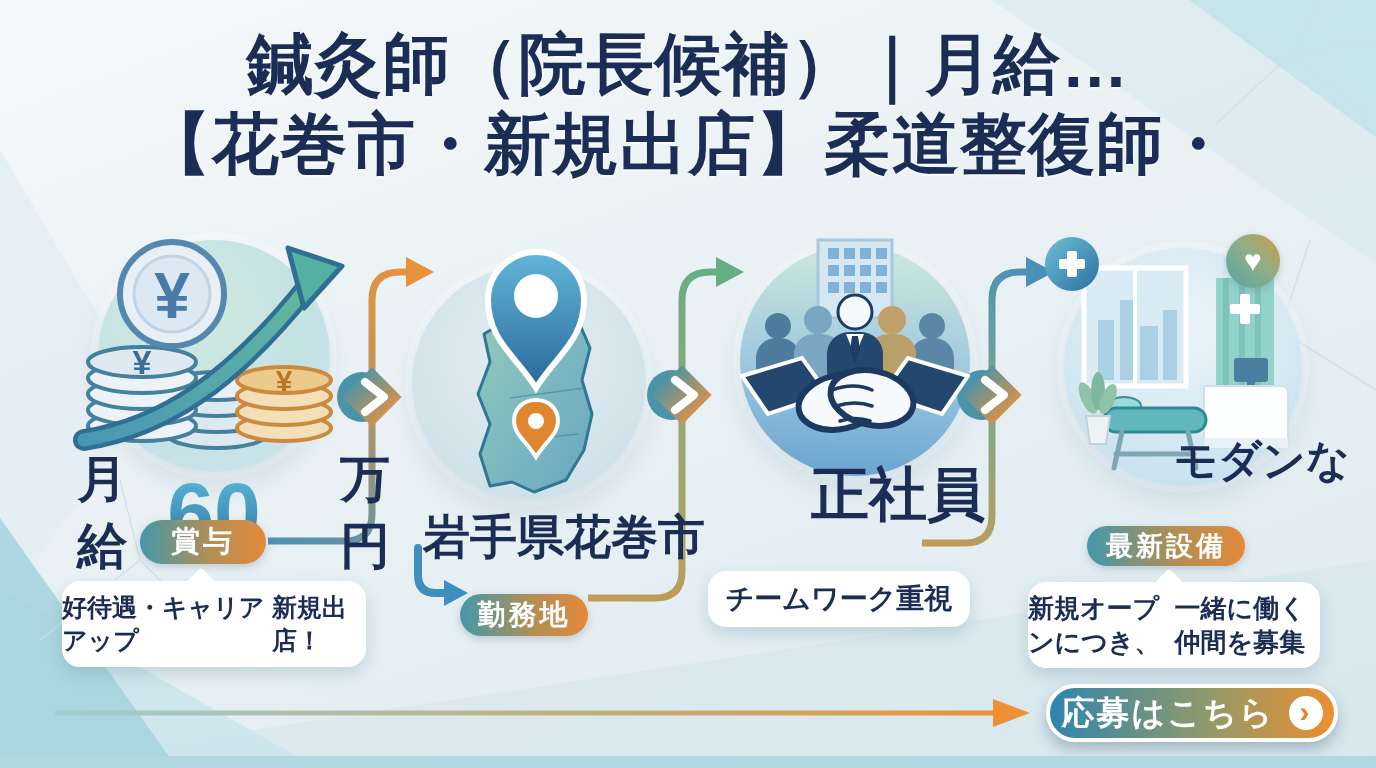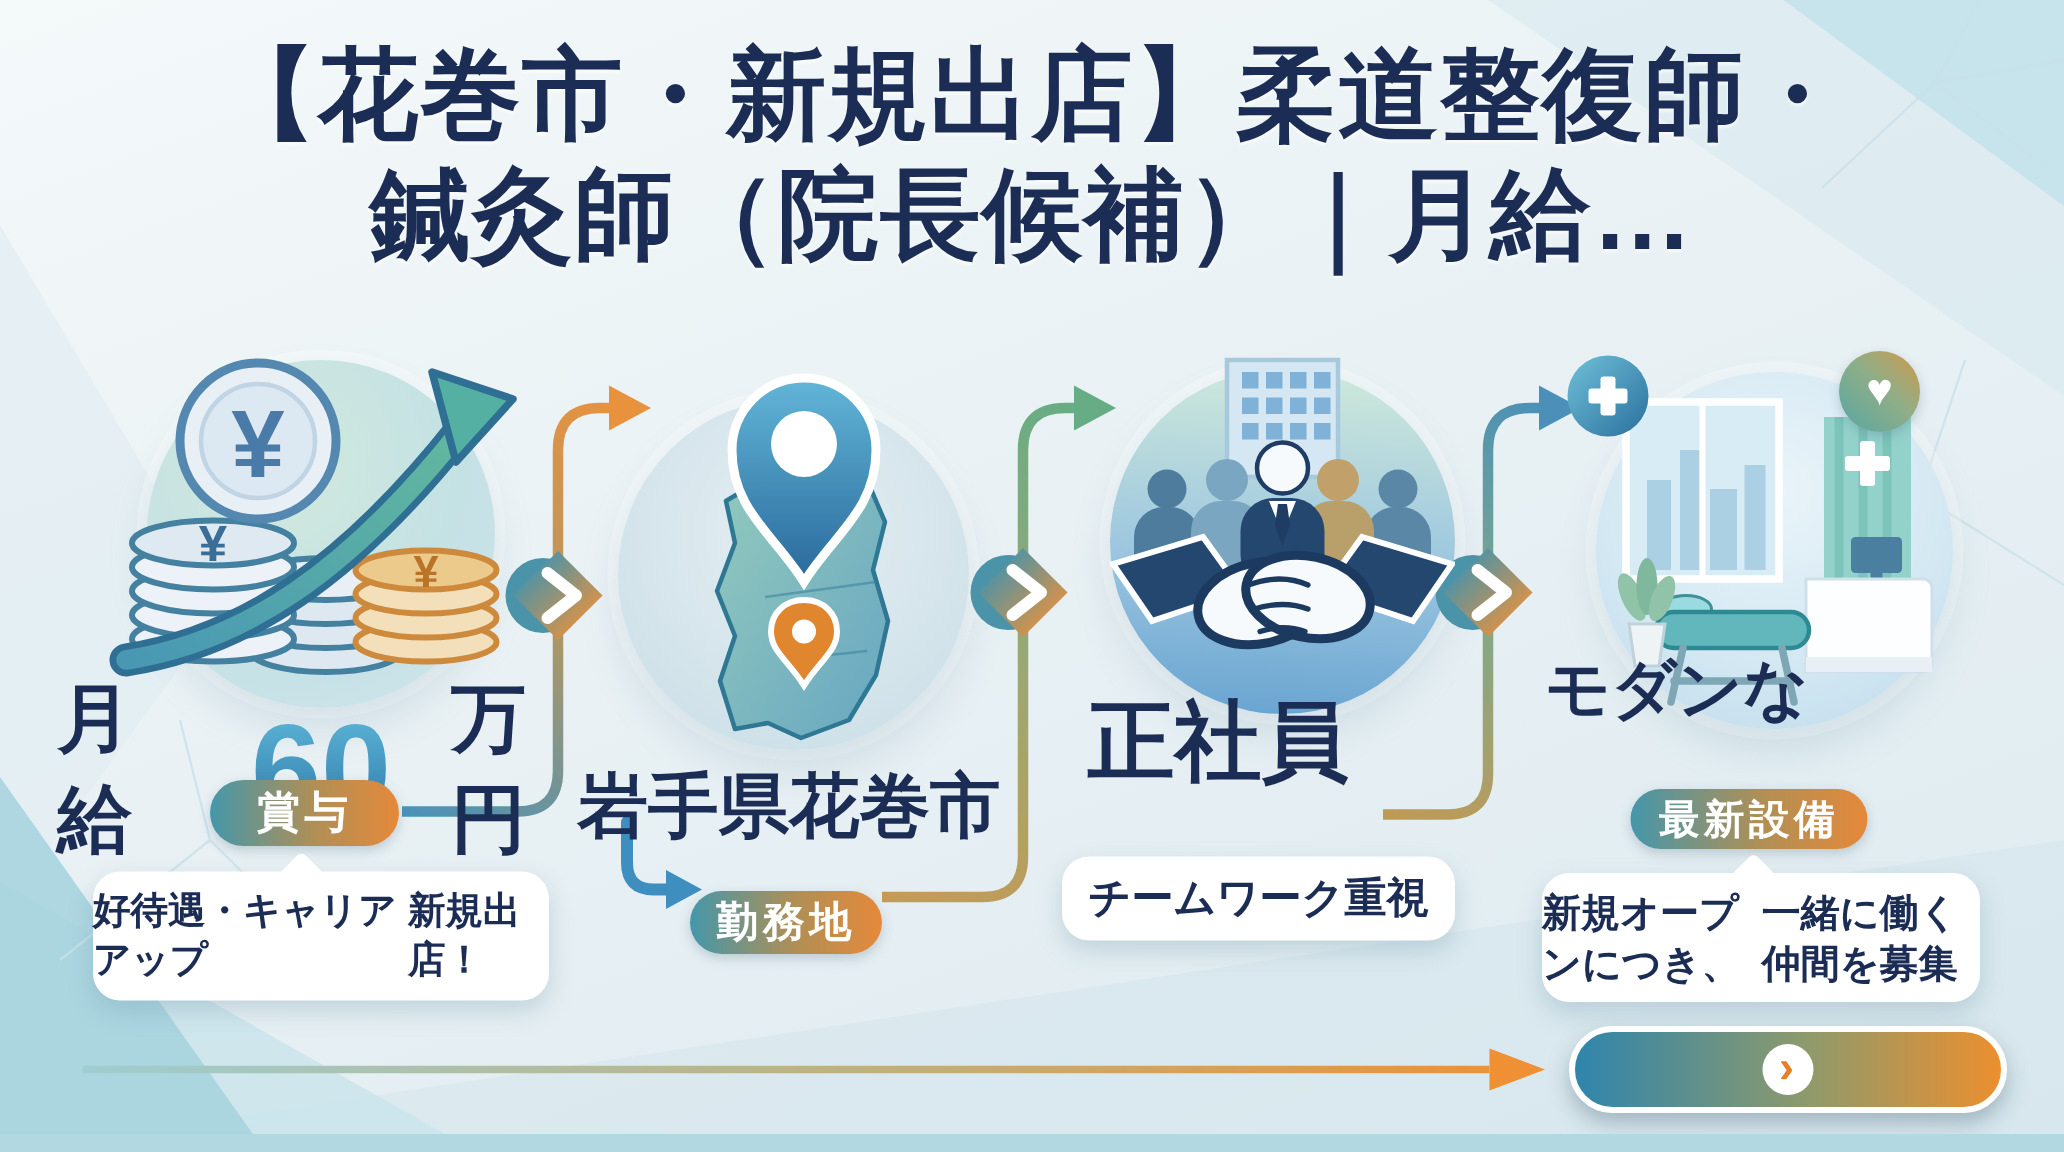--- a/index.html
+++ b/index.html
@@ -22,21 +22,21 @@
     font-size:67px;font-weight:900;color:#1b2c55;line-height:1.2;letter-spacing:1px;
     text-shadow:0 2px 2px rgba(255,255,255,.65);}
   
   .circ{position:absolute;border-radius:50%;z-index:2;box-shadow:0 14px 26px rgba(110,150,170,.20),0 0 0 7px rgba(255,255,255,.30);}
   .circ1{left:98px;top:240px;width:232px;height:232px;background:radial-gradient(circle at 38% 30%,#d1eadd 0%,#c4e1e4 55%,#cfe5ec 100%);}
   .circ2{left:412px;top:266px;width:234px;height:234px;background:radial-gradient(circle at 50% 38%,#e4eef3 0%,#d4e4eb 60%,#c8dde6 100%);}
   .circ3{left:740px;top:246px;width:230px;height:230px;background:linear-gradient(183deg,#cbe7db 5%,#9cc6e0 55%,#67a3d0 100%);}
   .circ4{left:1064px;top:248px;width:238px;height:238px;background:radial-gradient(circle at 50% 33%,#eaf4f9 0%,#d5e9f3 55%,#bedbec 100%);}
   .art{position:absolute;z-index:4;}
   
-  .label{position:absolute;z-index:5;color:#1b2c55;font-weight:900;text-align:left;gap:40px;}
+  .label{position:absolute;z-index:5;color:#1b2c55;font-weight:900;text-align:right;gap:40px;}
   .label-salary{left:38px;top:446px;width:352px;display:flex;justify-content:center;align-items:center;}
   .label-salary .cjk{font-size:50px;}
   .amount{font-size:84px;line-height:.9;font-weight:900;color:#3a92bb;
     background:linear-gradient(180deg,#5cb4d6 0%,#2e79a8 100%);
     -webkit-background-clip:text;background-clip:text;-webkit-text-fill-color:transparent;}
   .label-location{left:385px;top:506px;width:320px;font-size:47px;}
   .label-employment{left:725px;top:456px;width:260px;font-size:58px;}
   .label-clinic{left:1030px;top:436px;width:320px;font-size:43px;line-height:1.15;}
   
   .badge{position:absolute;z-index:5;display:flex;align-items:center;justify-content:center;
@@ -86,22 +86,22 @@
   <div class="deco deco-bl1"></div>
   <svg class="overlay netlines" width="1376" height="768">
     <g stroke="#c9e0e8" stroke-width="1.5" fill="none" opacity="0.8">
       <path d="M 1215,125 L 1290,55 L 1368,115 M 1290,55 L 1320,0 M 1290,55 L 1376,40"></path>
       <path d="M 1180,420 L 1280,330 L 1376,390 M 1280,330 L 1310,240"></path>
       <path d="M 40,640 L 140,560 L 240,660 M 140,560 L 120,480"></path>
     </g>
   </svg>
 
   <div class="title">
+    <div>鍼灸師（院長候補）｜月給…</div>
     <div>【花巻市・新規出店】柔道整復師・</div>
-    <div>鍼灸師（院長候補）｜月給…</div>
   </div>
 
   <div class="circ circ1"></div>
   <div class="circ circ2"></div>
   <div class="circ circ3"></div>
   <div class="circ circ4"></div>
 
   <svg class="overlay" width="1376" height="768">
     <defs>
       <linearGradient id="g1" gradientUnits="userSpaceOnUse" x1="268" y1="541" x2="420" y2="272">
@@ -351,19 +351,20 @@
   <div class="label label-clinic">
     <div>モダンな</div>
   </div>
   <div class="badge badge4">最新設備</div>
   <div class="note-box ptr box4">
     <span>新規オープンにつき、</span>
     <span>一緒に働く仲間を募集</span>
   </div>
 
   <div class="cta">
+    <span>応募はこちら</span>
     <span class="cta-chevron">
       <span>›</span>
     </span>
   </div>
 
   <div class="deco deco-strip"></div>
 </div>
 
 </body></html>

